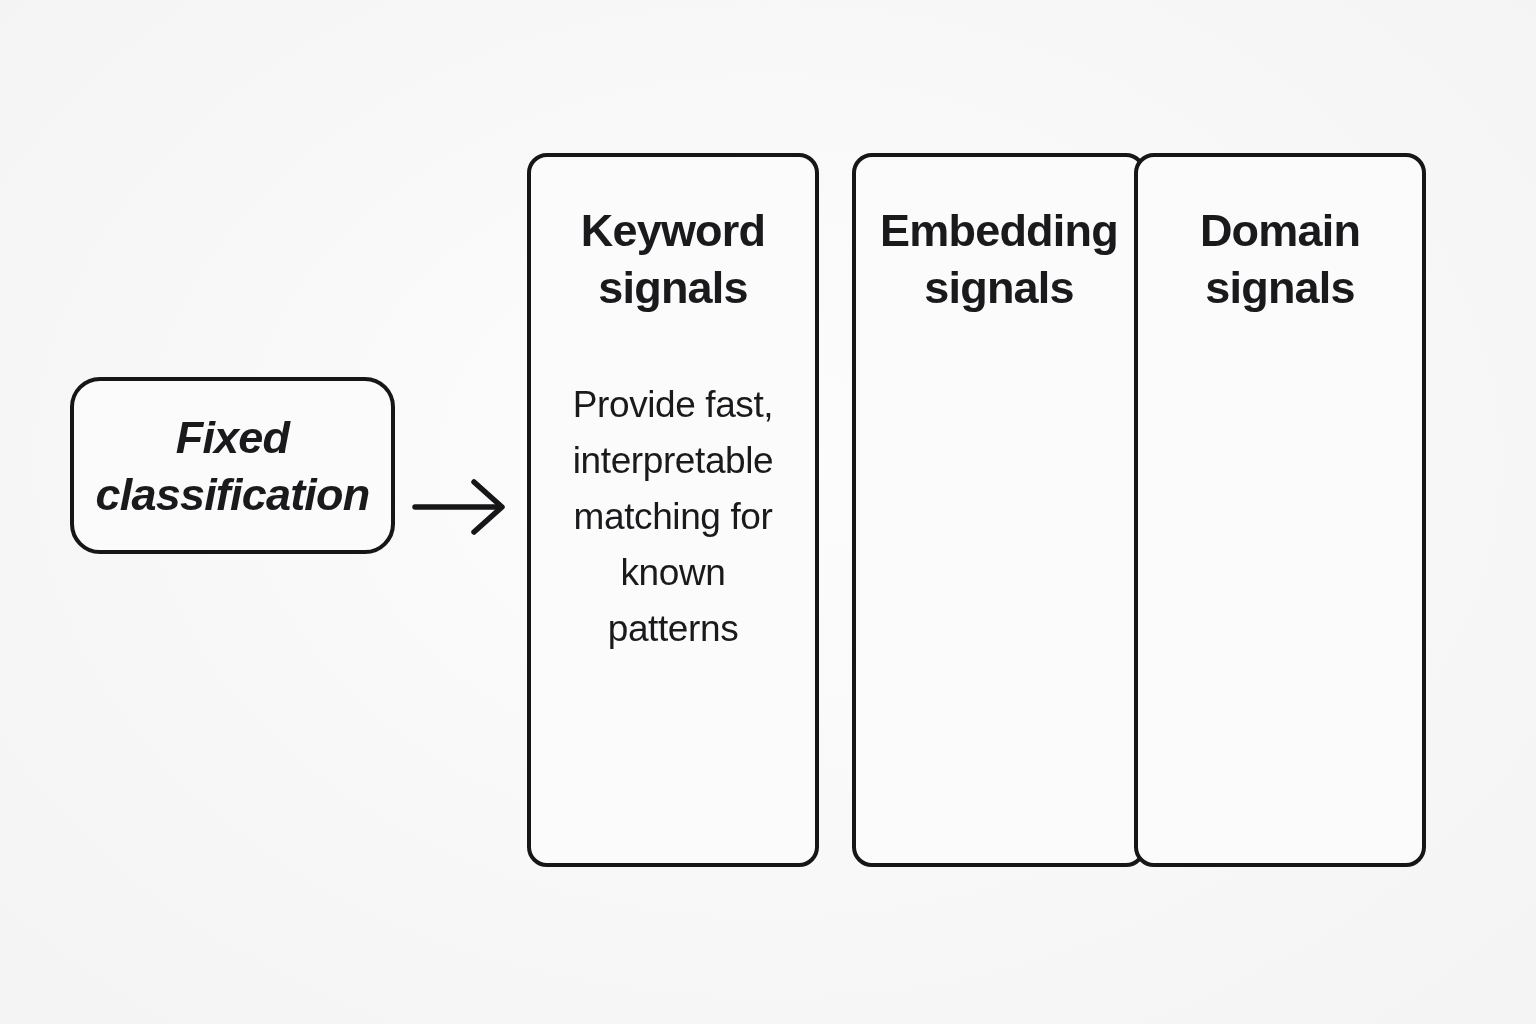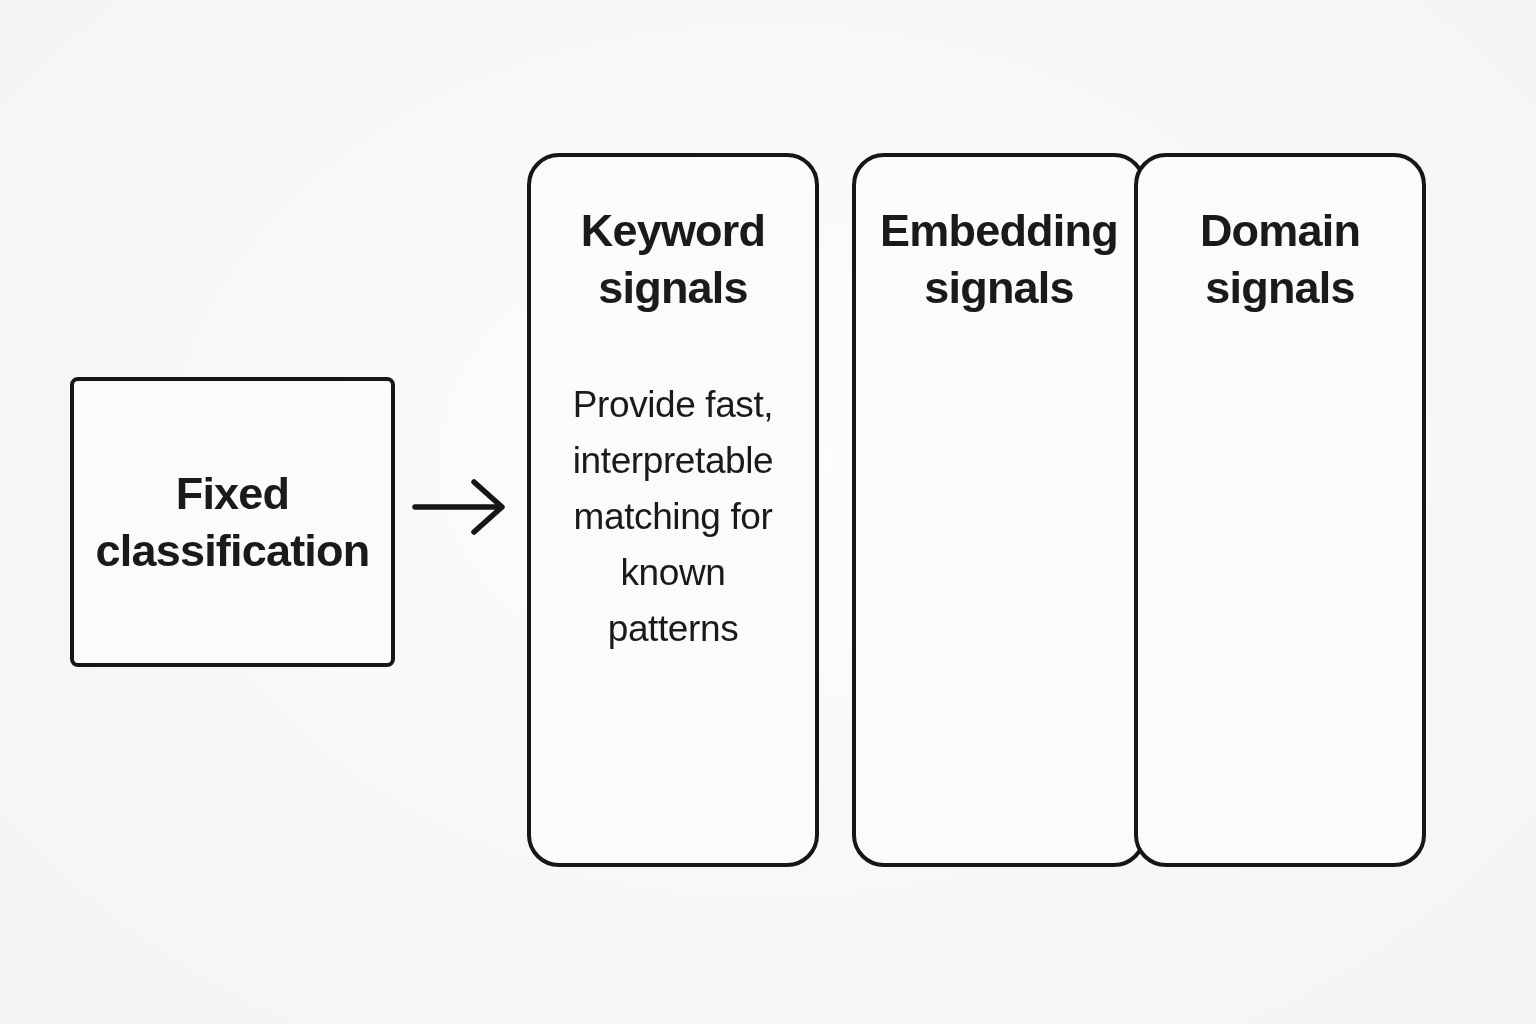--- a/index.html
+++ b/index.html
@@ -16,49 +16,50 @@
     width: 1536px;
     height: 1024px;
     overflow: hidden;
     background: radial-gradient(ellipse at 50% 45%, #fdfdfe 0%, #f7f7f8 62%, #f4f4f5 100%);
   }
   .source-box {
     position: absolute;
     left: 70px;
     top: 377px;
     width: 325px;
-    height: 290px;
+    height: 177px;
     box-sizing: border-box;
     border: 4px solid #161618;
-    border-radius: 8px;
+    border-radius: 30px;
     background: #fbfbfc;
     display: flex;
     align-items: center;
     justify-content: center;
+    font-style: italic;
   }
   .source-label {
     font-size: 45px;
     font-weight: 700;
     line-height: 57px;
     letter-spacing: -0.8px;
     text-align: center;
     white-space: pre-line;
   }
   .arrow {
     position: absolute;
     left: 412px;
     top: 474px;
   }
   .signal-card {
     position: absolute;
     top: 153px;
     height: 714px;
     box-sizing: border-box;
     border: 4px solid #161618;
-    border-radius: 32px;
+    border-radius: 20px;
     background: #fbfbfc;
     text-align: center;
   }
   .card-1 { left: 527px; width: 292px; }
   .card-2 { left: 852px; width: 294px; }
   .card-3 { left: 1134px; width: 292px; }
   .card-title {
     margin: 45px 0 0 0;
     font-size: 45px;
     font-weight: 700;

